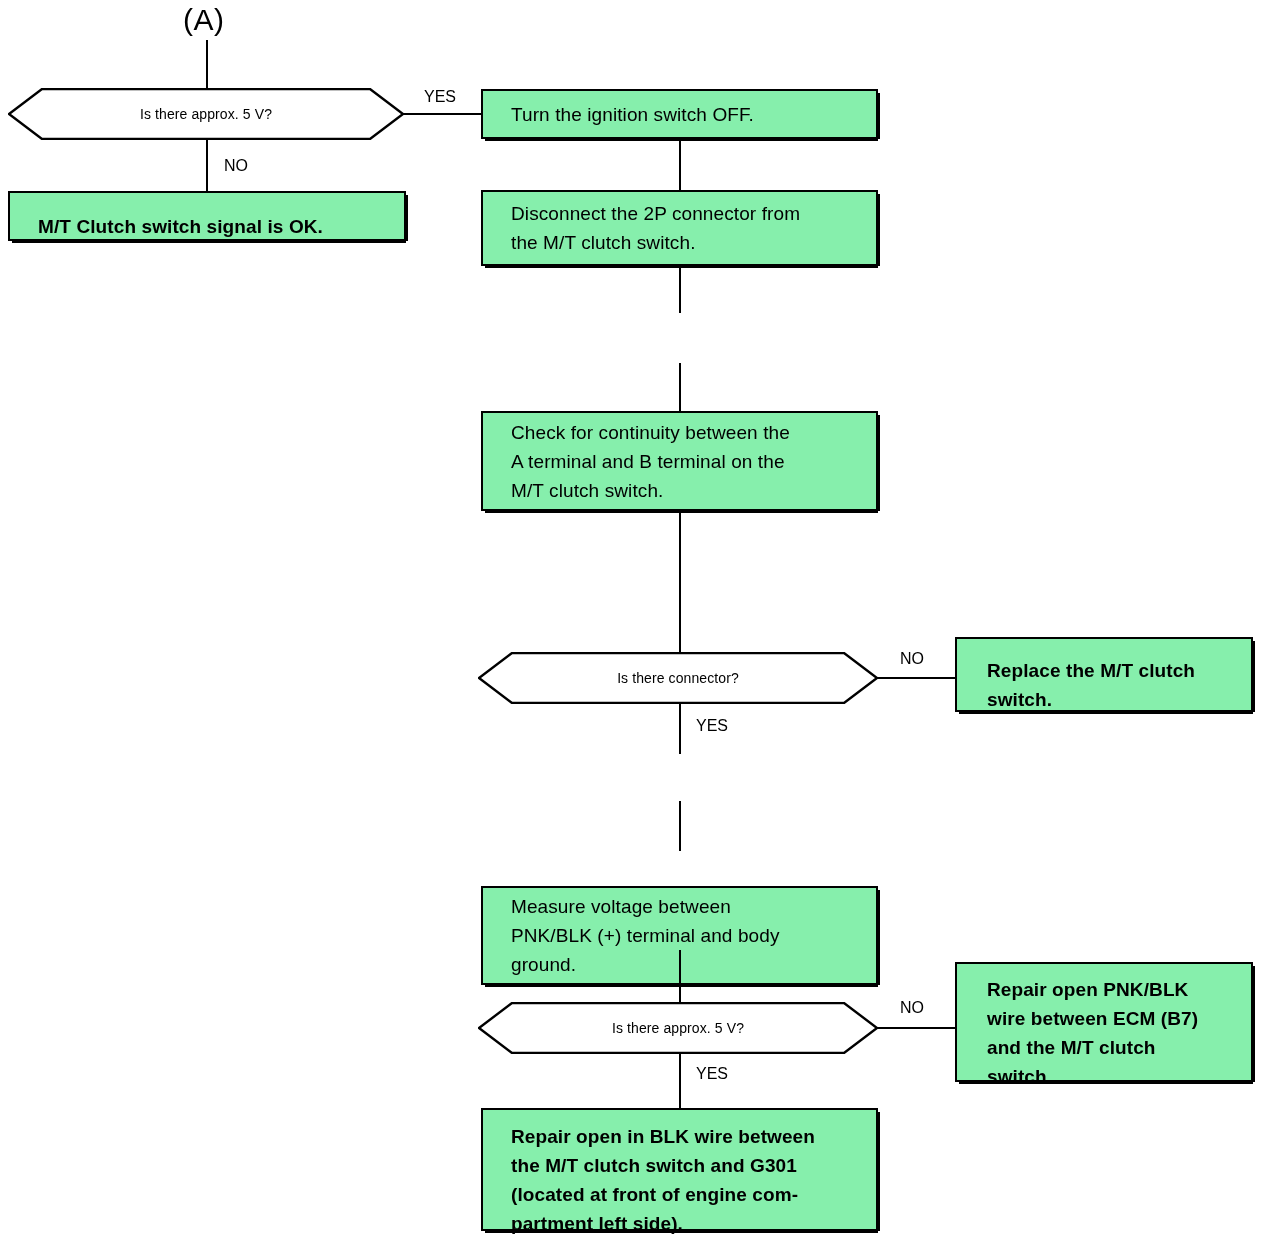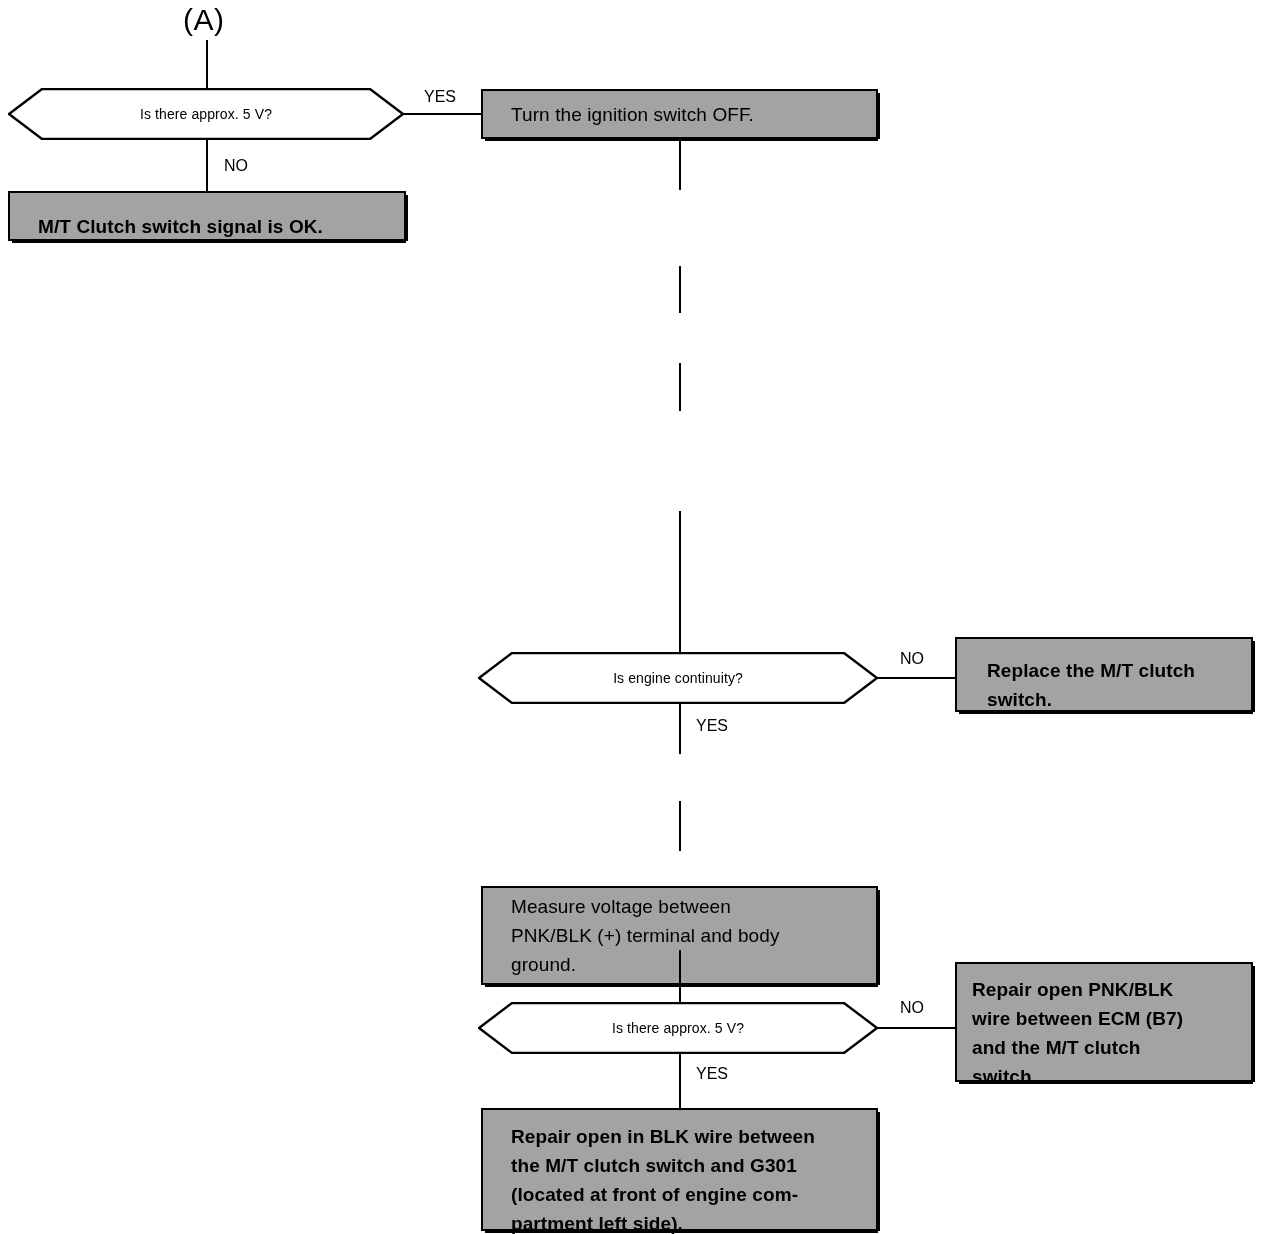--- a/index.html
+++ b/index.html
@@ -18,21 +18,21 @@
     height: 1234px;
     background: #ffffff;
     overflow: hidden;
   }
 
   
   .box {
     position: absolute;
     box-sizing: border-box;
     border: 2px solid #000000;
-    background: #a3a3a3;
+    background: #86efac;
     display: flex;
     align-items: center;
     padding: 0 0 0 28px;
   }
   .box .txt {
     font-size: 19px;
     line-height: 29px;
     letter-spacing: 0.1px;
     white-space: pre-line;
   }
@@ -132,31 +132,40 @@
 
   <div class="box bold" style="left:8px; top:191px; width:398px; height:50px;">
     <span class="txt">M/T Clutch switch signal is OK.</span>
   </div>
 
   <div class="box" style="left:481px; top:89px; width:397px; height:50px;">
     <span class="txt">Turn the ignition switch OFF.</span>
   </div>
   <div class="vline" style="left:679px; top:139px; height:51px;"></div>
 
+  <div class="box" style="left:481px; top:190px; width:397px; height:76px;">
+    <span class="txt">Disconnect the 2P connector from
+the M/T clutch switch.</span>
+  </div>
   <div class="vline" style="left:679px; top:266px; height:47px;"></div>
 
   <div class="vline" style="left:679px; top:363px; height:48px;"></div>
 
+  <div class="box" style="left:481px; top:411px; width:397px; height:100px;">
+    <span class="txt">Check for continuity between the
+A terminal and B terminal on the
+M/T clutch switch.</span>
+  </div>
   <div class="vline" style="left:679px; top:511px; height:141px;"></div>
 
   <div class="hex" style="left:478px; top:652px; width:400px; height:52px;">
     <svg width="400" height="52" viewBox="0 0 400 52">
       <polygon points="34,1 366,1 399,26 366,51 34,51 1,26" fill="#ffffff" stroke="#000000" stroke-width="2.4"></polygon>
     </svg>
-    <div class="hextxt">Is engine continuity?</div>
+    <div class="hextxt">Is there connector?</div>
   </div>
 
   <div class="hline" style="left:877px; top:677px; width:80px;"></div>
   <div class="lbl" style="left:900px; top:648px;">NO</div>
 
   <div class="vline" style="left:679px; top:703px; height:51px;"></div>
   <div class="lbl" style="left:696px; top:715px;">YES</div>
 
   <div class="box bold" style="left:955px; top:637px; width:298px; height:75px; padding-left:30px;">
     <span class="txt">Replace the M/T clutch
@@ -178,21 +187,21 @@
     </svg>
     <div class="hextxt">Is there approx. 5 V?</div>
   </div>
 
   <div class="hline" style="left:877px; top:1027px; width:80px;"></div>
   <div class="lbl" style="left:900px; top:997px;">NO</div>
 
   <div class="vline" style="left:679px; top:1053px; height:55px;"></div>
   <div class="lbl" style="left:696px; top:1063px;">YES</div>
 
-  <div class="box bold justified" style="left:955px; top:962px; width:298px; height:120px; padding-left:15px;">
+  <div class="box bold justified" style="left:955px; top:962px; width:298px; height:120px; padding-left:30px;">
     <span class="txt">Repair  open  PNK/BLK
 wire between ECM (B7)
 and  the  M/T  clutch
 switch.</span>
   </div>
 
   <div class="box bold justified" style="left:481px; top:1108px; width:397px; height:123px;align-items:center;">
     <span class="txt">Repair open in BLK wire between
 the M/T clutch switch and G301
 (located at front of engine com-

